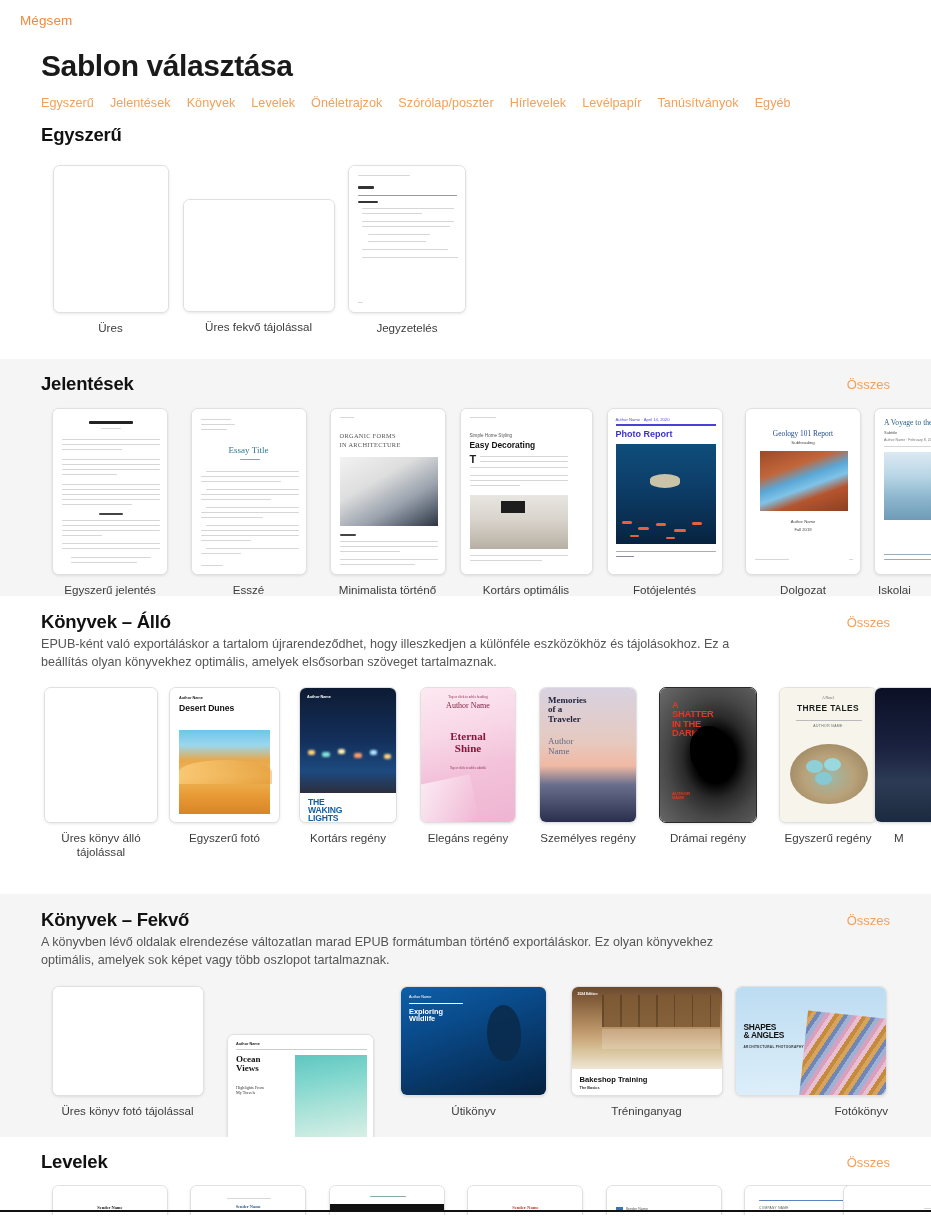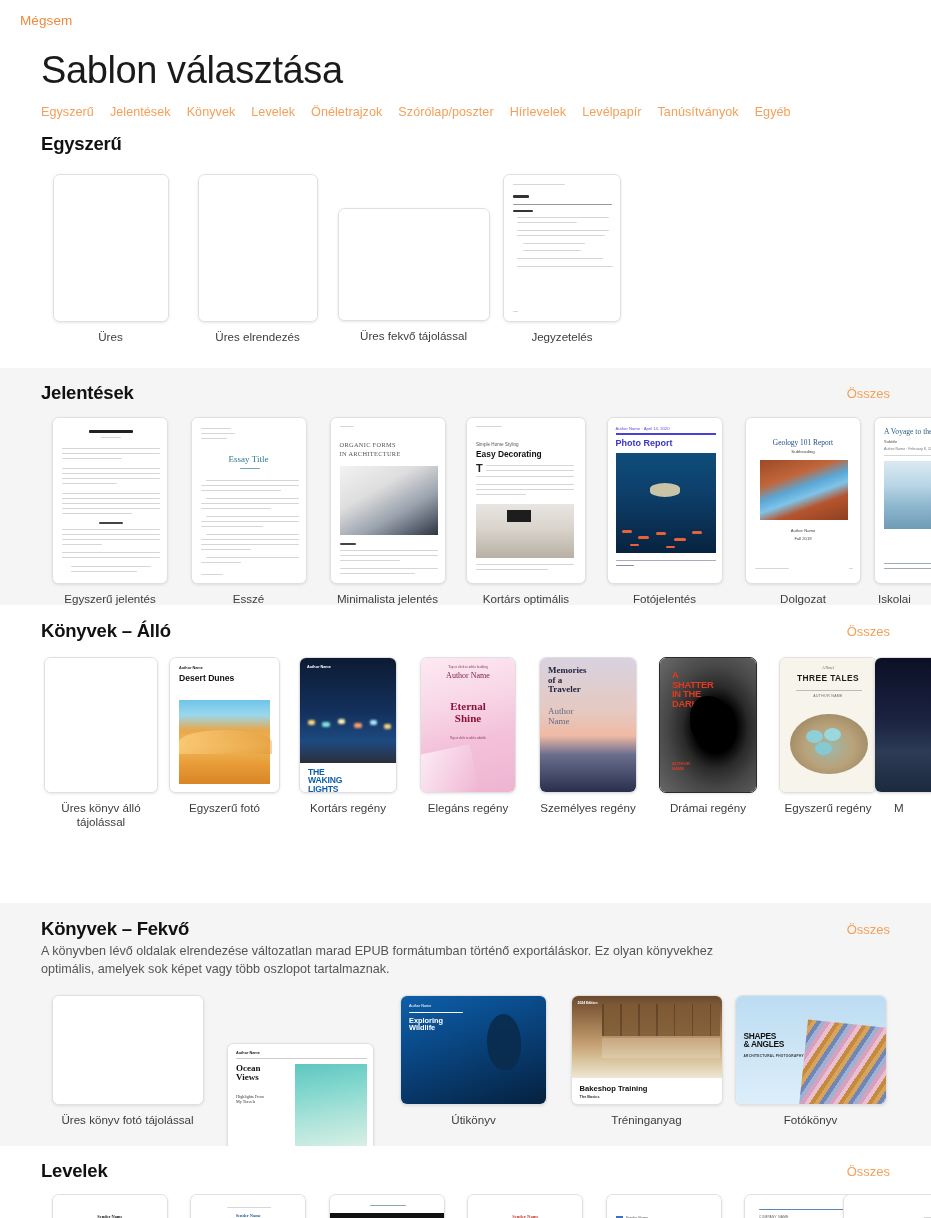--- a/index.html
+++ b/index.html
@@ -12,21 +12,21 @@
   .page { position: relative; width: 931px; height: 1218px; background:#fff; }
 
   
   .topbar { height: 40px; padding: 11px 0 0 20px; background:#fff; }
   .cancel-link {
     color:#f0883e; font-size:13.5px; letter-spacing:.1px; cursor:pointer;
     display:inline-block;
   }
 
   .page-title {
-    font-size: 38px; font-weight: 400; color:#1a1a1a;
+    font-size: 30px; font-weight: 700; color:#1a1a1a;
     margin: 9px 0 0 41px; letter-spacing:-.4px;
   }
 
   
   .tabbar {
     display:flex; gap:0; margin: 13px 0 0 41px; align-items:center;
   }
   .tab {
     color:#f3a05a; font-size:12.6px; white-space:nowrap; cursor:pointer;
     padding: 0 16px 0 0; letter-spacing:.05px;
@@ -100,26 +100,20 @@
 
     <div class="row" style="margin-top:19px; align-items:flex-start;">
 
       <div class="cell" style="width:139px;align-items:center;">
         <div class="thumb" style="width:116px;height:148px;">
           <div class="paper"></div>
         </div>
         <div class="caption">Üres</div>
       </div>
 
-      <div class="cell" style="width:155px;">
-        <div class="thumb" style="width:120px;height:148px;">
-          <div class="paper"></div>
-        </div>
-        <div class="caption" style="width:150px;">Üres elrendezés</div>
-      </div>
 
       <div class="cell" style="width:157px; padding-top:34px;">
         <div class="thumb" style="width:152px;height:113px;">
           <div class="paper"></div>
         </div>
         <div class="caption" style="width:157px;">Üres fekvő tájolással</div>
       </div>
 
 
       <div class="cell" style="width:140px;">
@@ -221,25 +215,25 @@
             <div style="position:absolute;left:9px;top:22px;font-family:'Liberation Serif',serif;font-size:6.4px;color:#555;letter-spacing:.3px;line-height:1.45;">ORGANIC FORMS<br>IN ARCHITECTURE</div>
             <div style="position:absolute;left:9px;top:48px;width:98px;height:69px;background:linear-gradient(150deg,#f2f2f2 0%,#dedede 35%,#9aa2ad 65%,#5b6472 85%,#2f3540 100%);"></div>
             <div class="ln" style="left:9px;top:125px;width:16px;height:2px;background:#444;"></div>
             <div class="lnd" style="left:9px;top:132px;width:98px;"></div>
             <div class="lnd" style="left:9px;top:137px;width:98px;"></div>
             <div class="lnd" style="left:9px;top:142px;width:60px;"></div>
             <div class="lnd" style="left:9px;top:150px;width:98px;"></div>
             <div class="lnd" style="left:9px;top:155px;width:75px;"></div>
           </div>
         </div>
-        <div class="caption" style="width:145px;">Minimalista jelentés</div>
+        <div class="caption" style="width:145px;">Minimalista történő</div>
       </div>
 
       <div class="cell" style="width:138px;">
-        <div class="thumb" style="width:120px;height:167px;">
+        <div class="thumb" style="width:133px;height:167px;">
           <div class="paper">
             <div class="lnd" style="left:9px;top:8px;width:26px;"></div>
             <div style="position:absolute;left:9px;top:24px;font-size:4.6px;color:#555;">Simple Home Styling</div>
             <div style="position:absolute;left:9px;top:31px;font-size:8.4px;font-weight:700;color:#111;">Easy Decorating</div>
             <div style="position:absolute;left:9px;top:46px;font-size:11px;font-weight:700;color:#222;line-height:.9;">T</div>
             <div class="lnd" style="left:19px;top:47px;width:88px;"></div>
             <div class="lnd" style="left:19px;top:52px;width:88px;"></div>
             <div class="lnd" style="left:9px;top:58px;width:98px;"></div>
             <div class="lnd" style="left:9px;top:66px;width:98px;"></div>
             <div class="lnd" style="left:9px;top:71px;width:98px;"></div>
@@ -306,20 +300,21 @@
       </div>
 
     </div>
   </div>
 
   <div class="band plain" style="height:298px;">
     <div class="sec-head" style="padding-top:15px;">
       <span class="sec-title">Könyvek – Álló</span>
       <span class="sec-all">Összes</span>
     </div>
+    <div class="sec-desc">EPUB-ként való exportáláskor a tartalom újrarendeződhet, hogy illeszkedjen a különféle eszközökhöz és tájolásokhoz. Ez a beállítás olyan könyvekhez optimális, amelyek elsősorban szöveget tartalmaznak.</div>
 
     <div class="row" style="margin-top:15px; align-items:flex-start;">
 
       <div class="cell" style="width:120px;">
         <div class="thumb" style="width:114px;height:136px;">
           <div class="paper"></div>
         </div>
         <div class="caption" style="width:120px;">Üres könyv álló tájolással</div>
       </div>
 
@@ -467,21 +462,21 @@
       </div>
 
       <div class="cell" style="width:155px;">
         <div class="thumb" style="width:152px;height:110px;">
           <div class="paper" style="background:linear-gradient(180deg,#bcdcf2 0%,#cfe6f5 55%,#dceefa 100%);overflow:hidden;">
             <div style="position:absolute;left:8px;top:36px;font-size:8.4px;font-weight:700;color:#111;line-height:1.0;letter-spacing:-.3px;">SHAPES<br>&amp; ANGLES</div>
             <div style="position:absolute;left:8px;top:58px;font-size:3.2px;font-weight:700;color:#333;letter-spacing:.3px;">ARCHITECTURAL PHOTOGRAPHY</div>
             <div style="position:absolute;left:66px;top:30px;width:130px;height:110px;background:repeating-linear-gradient(118deg,#c48b3e 0 4px,#d8a45c 4px 8px,#6f86b6 8px 12px,#9fb2d4 12px 16px,#d9a0bd 16px 20px,#e8c0d2 20px 24px);transform:rotate(6deg);"></div>
           </div>
         </div>
-        <div class="caption" style="width:155px;">Fotókönyv</div>
+        <div class="caption" style="width:155px;text-align:right;">Fotókönyv</div>
       </div>
 
 
     </div>
   </div>
 
   <div class="band plain" style="height:75px;">
     <div class="sec-head" style="padding-top:14px;">
       <span class="sec-title">Levelek</span>
       <span class="sec-all">Összes</span>

